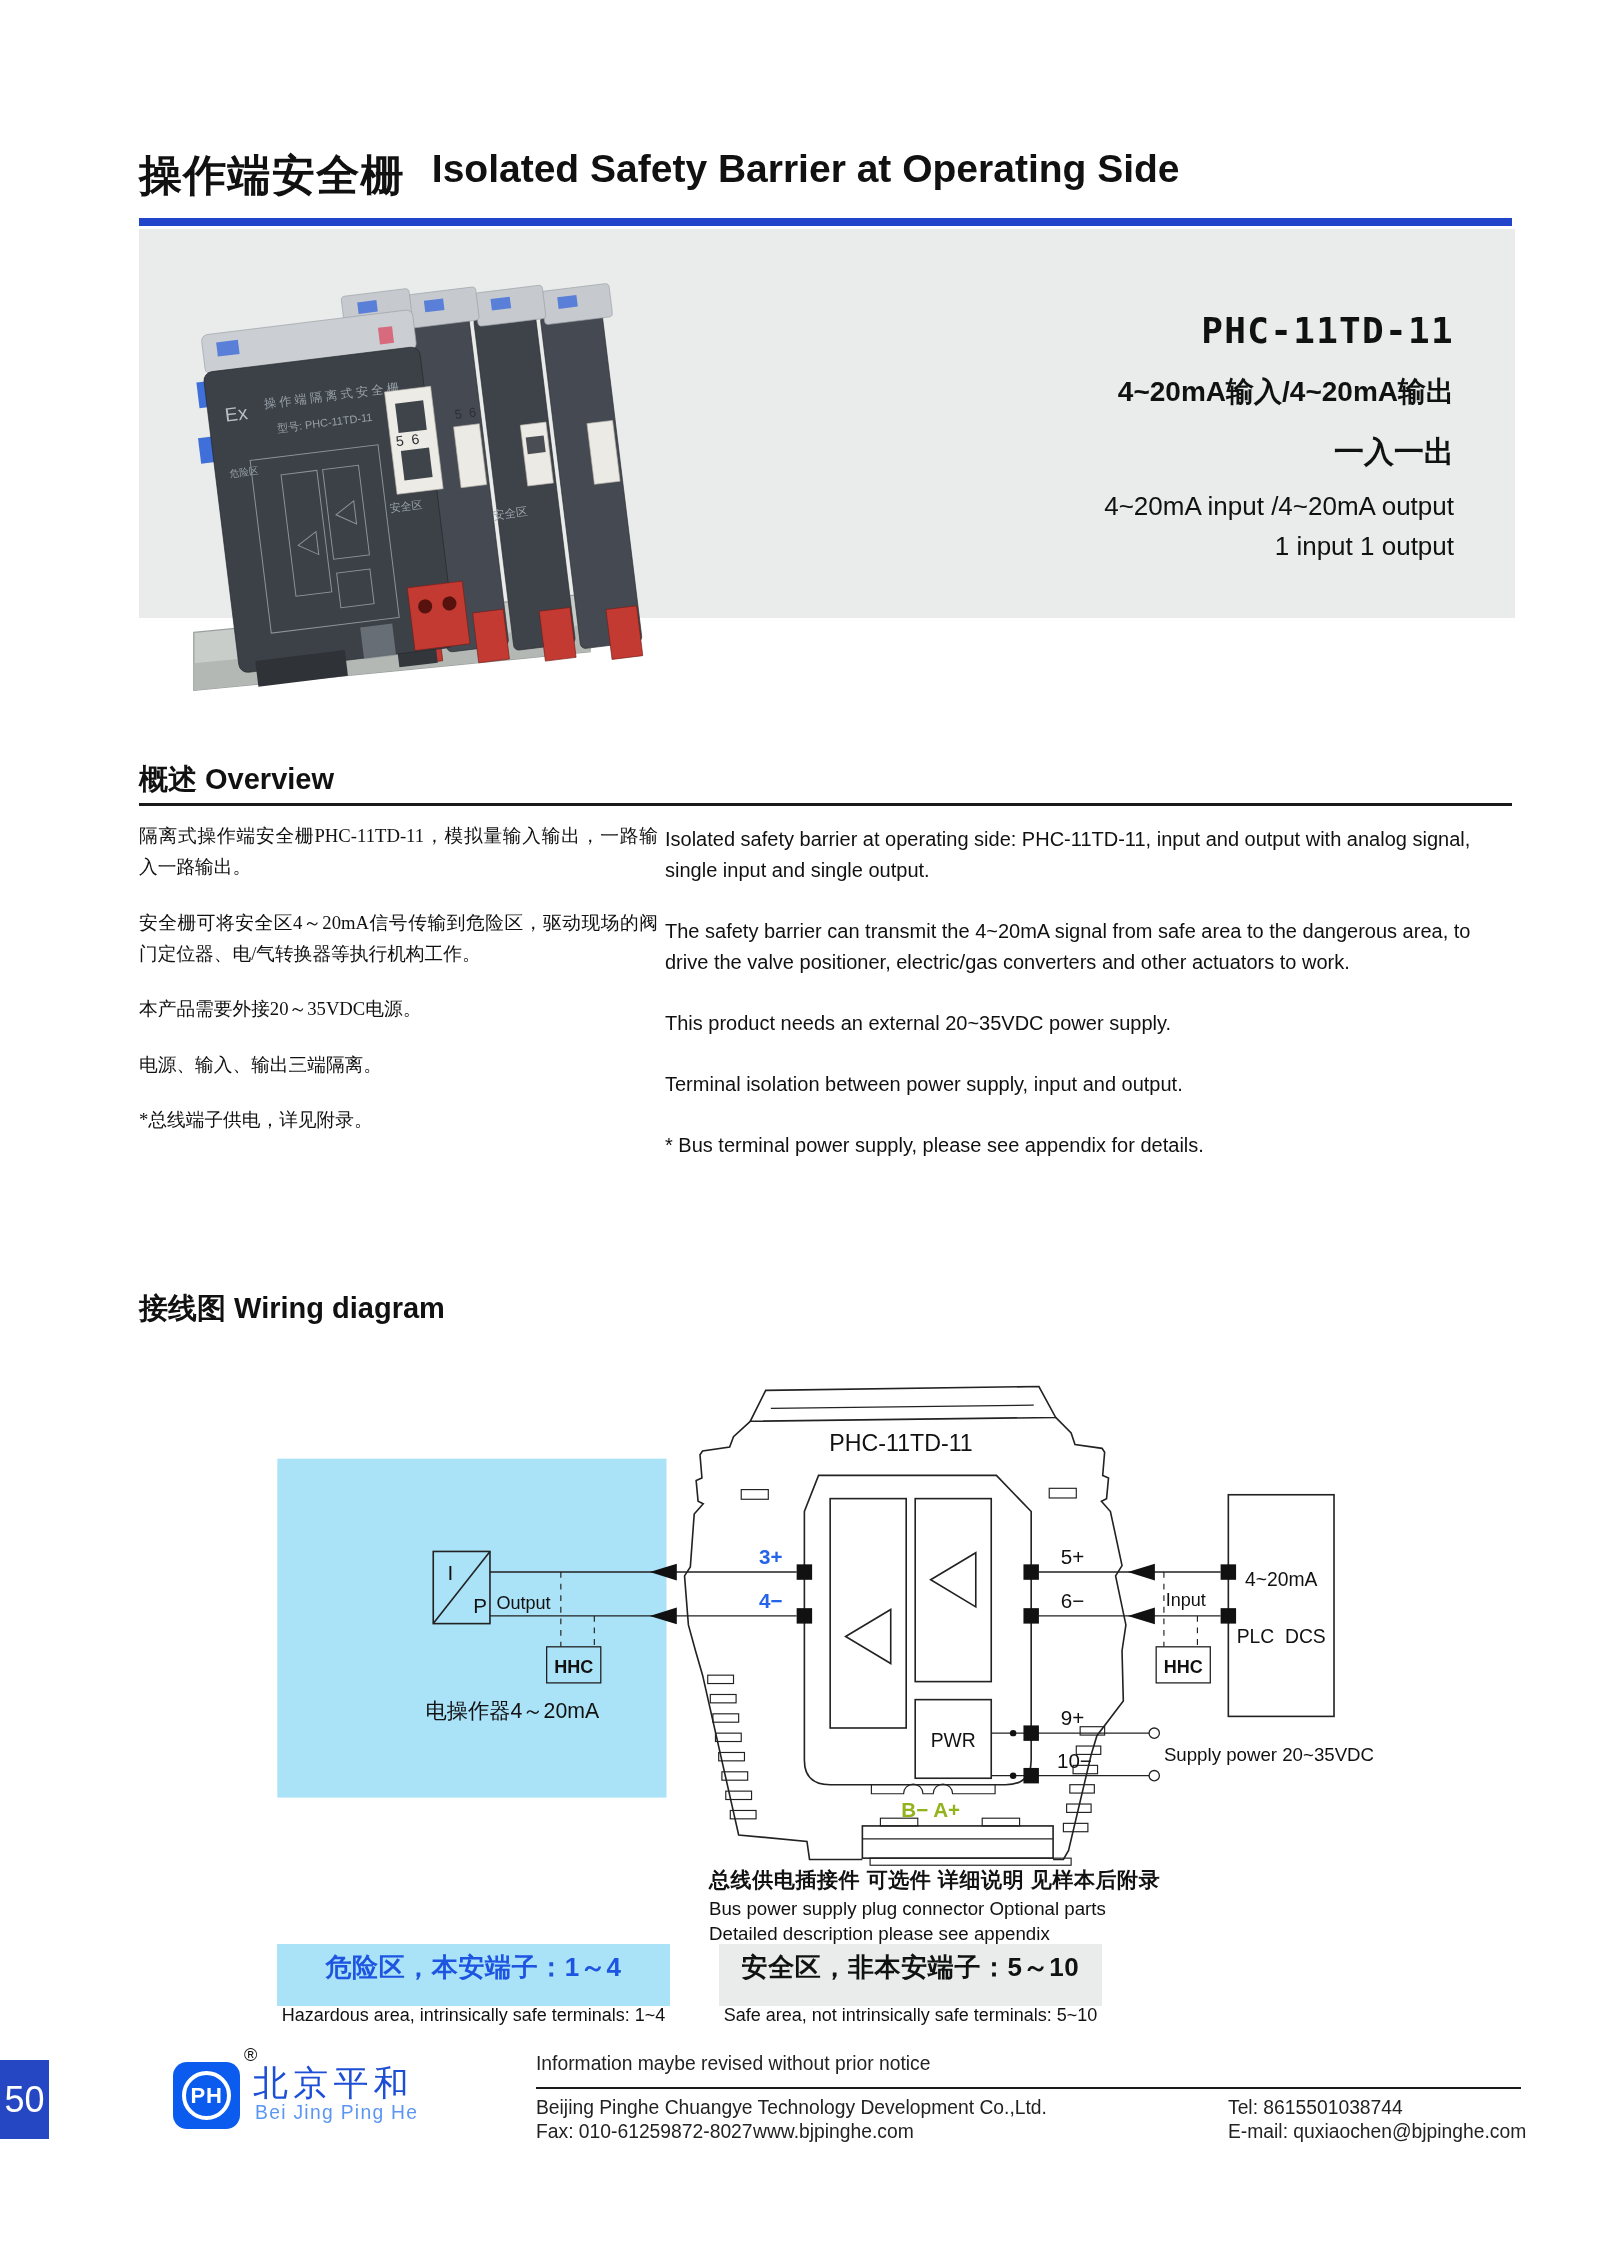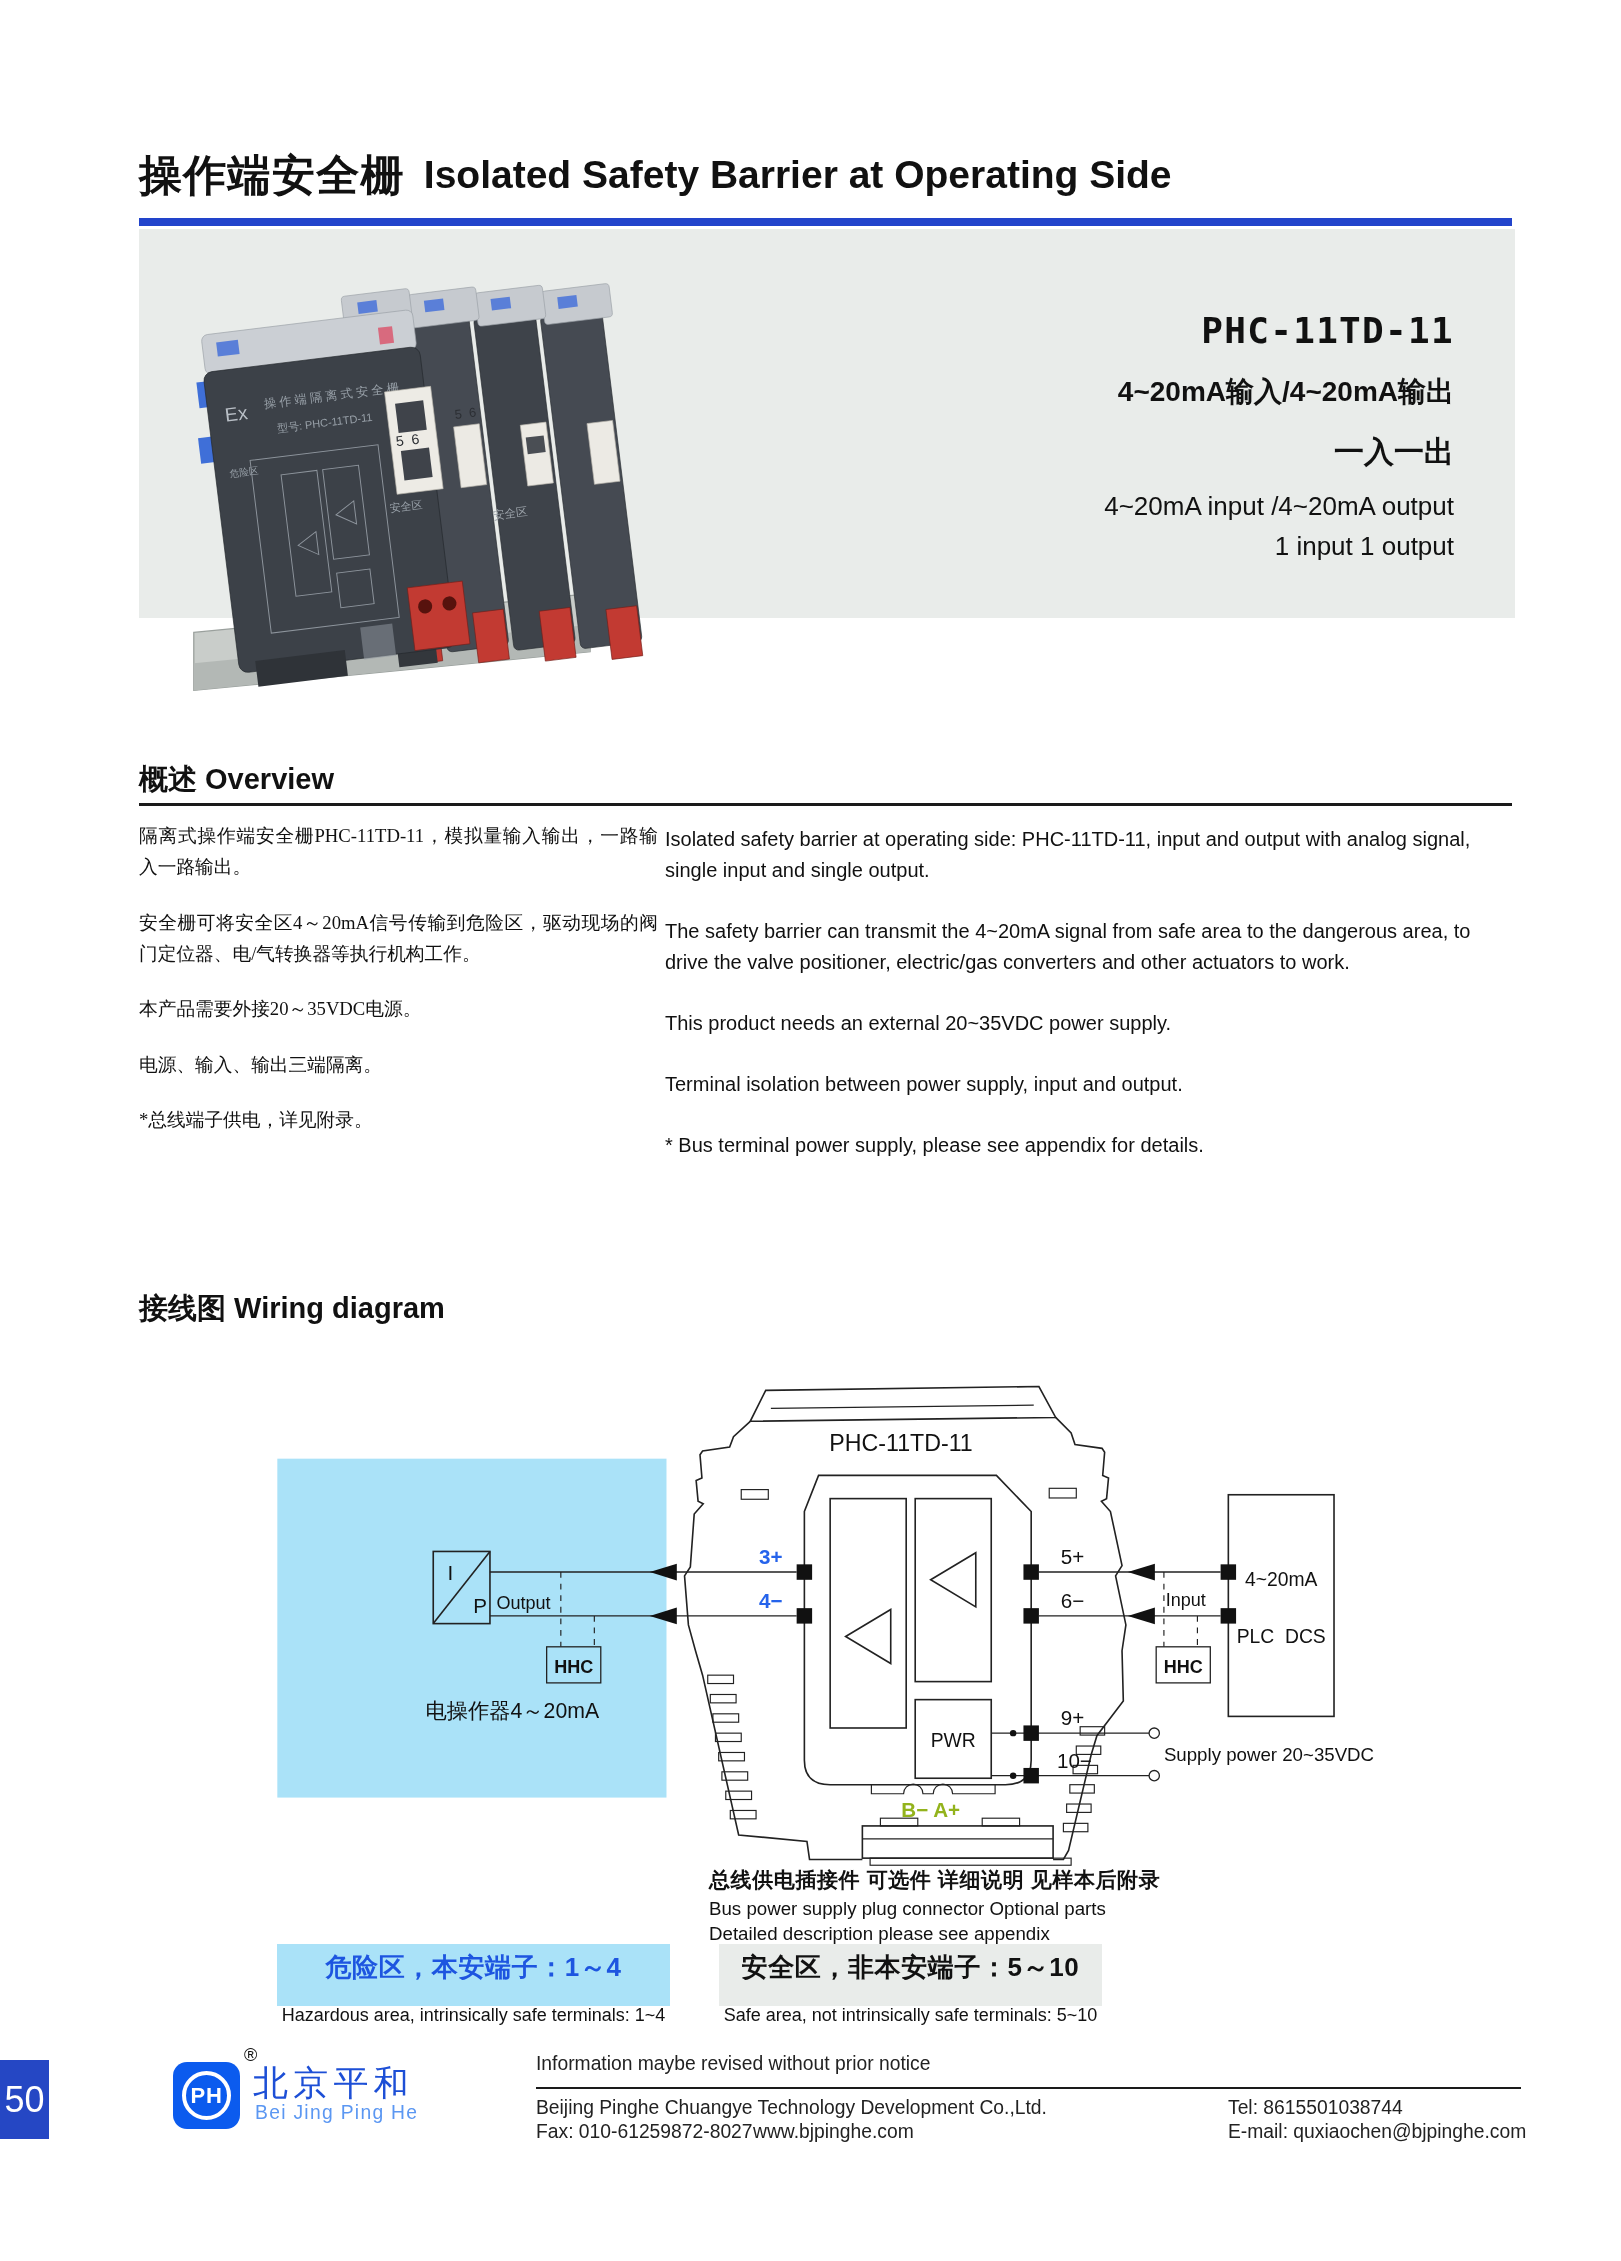--- a/index.html
+++ b/index.html
@@ -1,21 +1,21 @@
 <!DOCTYPE html>
 <html style="font-size:10.3px"><head>
 <meta charset="utf-8">
 <style>
   html,body{margin:0;padding:0;background:#ffffff;}
   .page{position:relative;width:1622px;height:2261px;background:#ffffff;overflow:hidden;
         font-family:"Liberation Sans", sans-serif;color:#111;}
   .abs{position:absolute;}
 
   
-  .title-row{left:139px;top:147px;width:1373px;display:flex;align-items:center;gap:19px;}
+  .title-row{left:139px;top:147px;width:1373px;display:flex;align-items:flex-start;gap:27px;}
   .title-zh{font-size:43px;font-weight:700;letter-spacing:1.3px;}
   .title-en{font-size:39px;font-weight:700;letter-spacing:0px;padding-bottom:1.3px;}
   .title-bar{left:139px;top:218px;width:1373px;height:7.7px;background:#2244cb;}
 
   
   .hero{left:139px;top:229px;width:1376px;height:389px;background:#e9ecea;}
   .hero-titles{position:absolute;right:61px;top:81px;text-align:right;}
   .hero-model{font-family:"DejaVu Sans Mono", monospace;font-size:36px;font-weight:700;letter-spacing:1.3px;}
   .hero-zh1{font-size:28px;font-weight:700;margin-top:22px;}
   .hero-zh2{font-size:30px;font-weight:700;margin-top:21px;}

